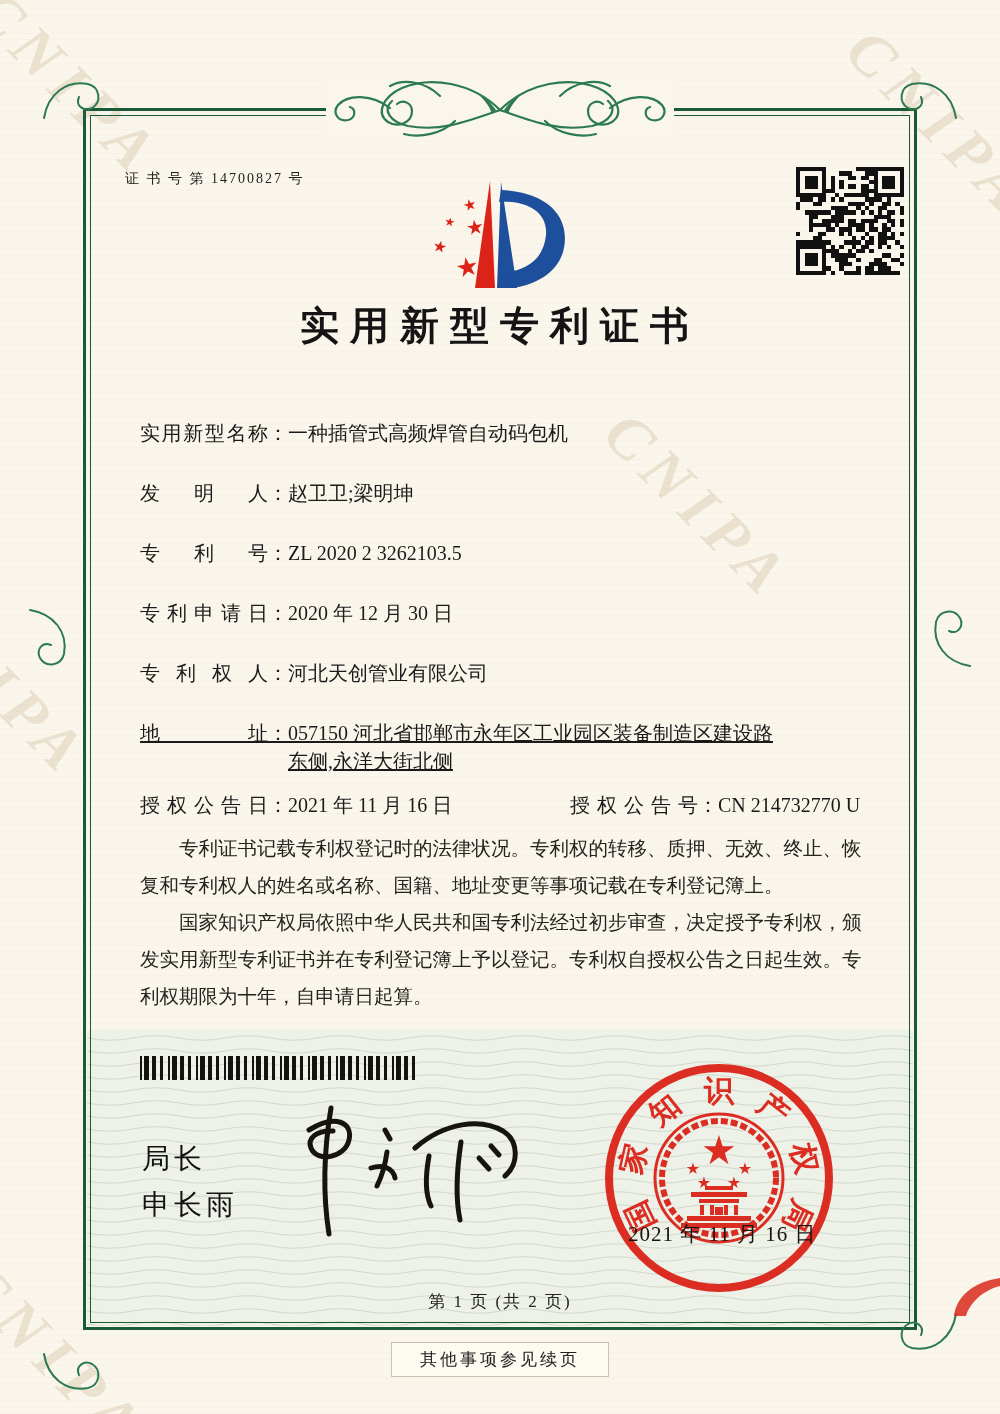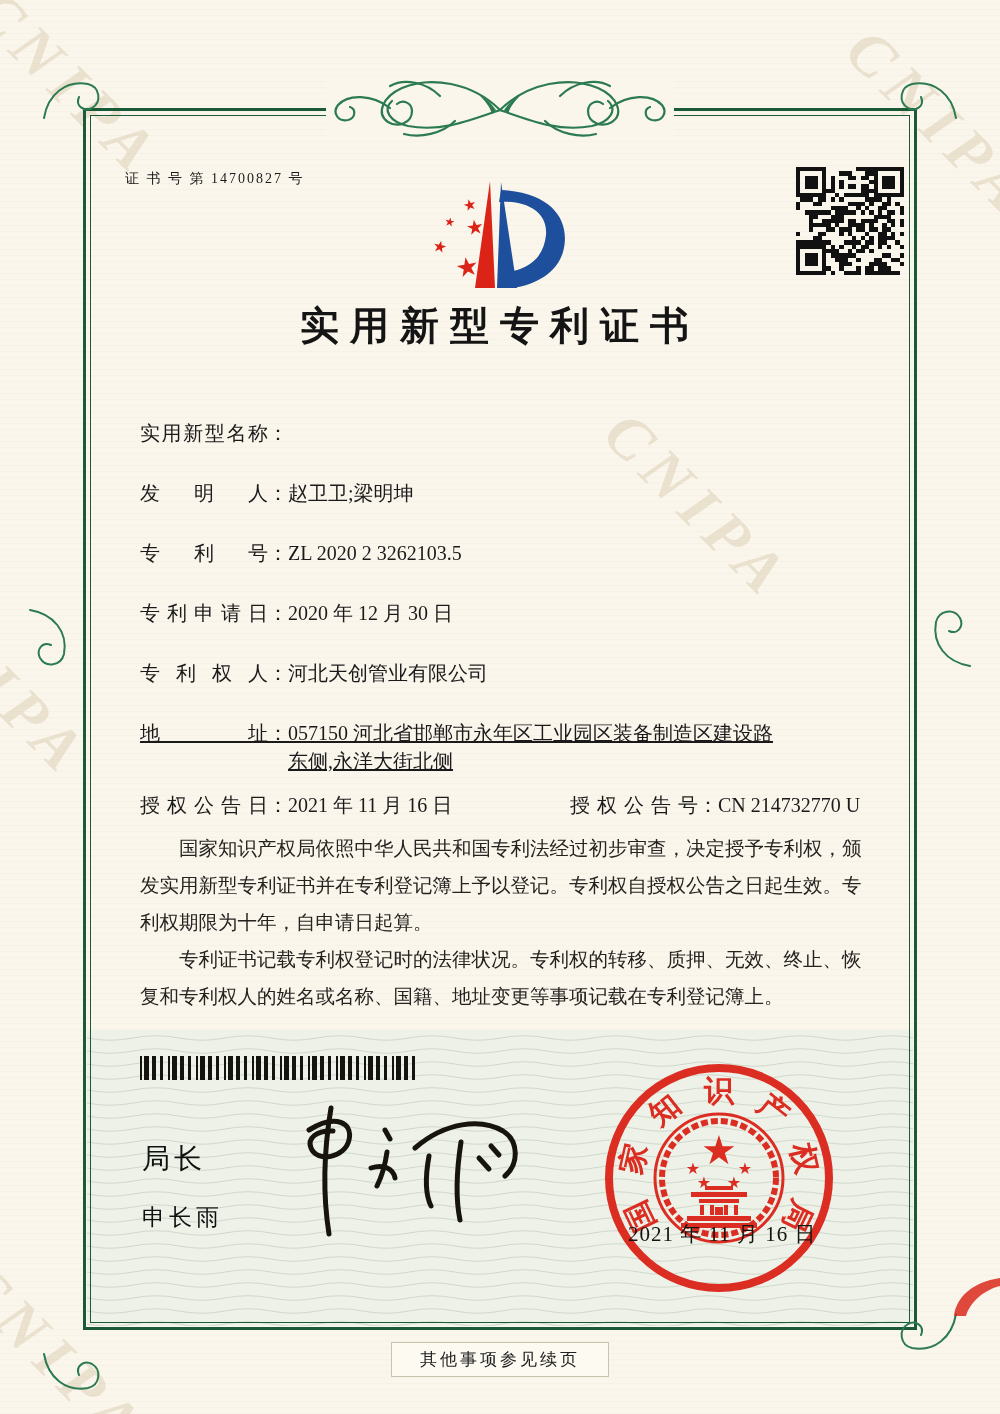--- a/index.html
+++ b/index.html
@@ -33,21 +33,21 @@
   .fvalue-fixed{flex:0 0 220px;}
   
   .paras{position:absolute;left:140px;top:830px;width:740px;font-size:19.5px;
          line-height:37px;color:#252320;z-index:6;}
   .paras p{margin:0;text-indent:2em;}
   
   .band{position:absolute;left:87px;top:1030px;z-index:1;}
   
   .barcode{position:absolute;left:140px;top:1056px;z-index:6;}
   .sig-title{position:absolute;left:142px;top:1140px;font-size:28px;color:#111;z-index:6;letter-spacing:4px;}
-  .sig-name{position:absolute;left:142px;top:1186px;font-size:23px;color:#111;z-index:6;letter-spacing:4px;margin-top:16px;}
+  .sig-name{position:absolute;left:142px;top:1186px;font-size:28px;color:#111;z-index:6;letter-spacing:4px;}
   .signature{position:absolute;left:265px;top:1100px;z-index:6;}
   .seal{position:absolute;left:599px;top:1058px;z-index:7;opacity:.95;}
   .seal-date{position:absolute;left:628px;top:1220px;font-size:21px;color:#15140f;z-index:8;letter-spacing:1px;}
   .page-info{position:absolute;left:0;top:1290px;width:100%;text-align:center;
              font-size:17px;color:#222;z-index:6;letter-spacing:2px;}
   .footer-note{position:absolute;left:0;top:1342px;width:100%;text-align:center;z-index:6;}
   .footer-note span{display:inline-block;border:1px solid #c9c2ae;background:#fdfaf2;
                     padding:5px 28px;font-size:17px;color:#222;letter-spacing:3px;}
   .redmark{position:absolute;left:952px;top:1272px;z-index:7;}
 </style>
@@ -502,20 +502,21 @@
         <rect x="23" y="24" width="1" height="1" fill="#111"></rect>
       </svg>
   </div>
 
   <div class="title">实用新型专利证书</div>
 
   <div class="fields">
     <div class="frow">
       <span class="flabel">实用新型名称</span>
         <span class="colon">：</span>
+      <span class="fvalue">一种插管式高频焊管自动码包机</span>
     </div>
     <div class="frow">
       <span class="flabel">发明人</span>
         <span class="colon">：</span>
       <span class="fvalue">赵卫卫;梁明坤</span>
     </div>
     <div class="frow">
       <span class="flabel">专利号</span>
         <span class="colon">：</span>
       <span class="fvalue">ZL 2020 2 3262103.5</span>
@@ -541,22 +542,22 @@
         <span class="colon">：</span>
       <span class="fvalue fvalue-fixed">2021 年 11 月 16 日</span>
       <span class="pairgap"></span>
       <span class="flabel">授权公告号</span>
         <span class="colon">：</span>
       <span class="fvalue">CN 214732770 U</span>
     </div>
   </div>
 
   <div class="paras">
+    <p>专利证书记载专利权登记时的法律状况。专利权的转移、质押、无效、终止、恢复和专利权人的姓名或名称、国籍、地址变更等事项记载在专利登记簿上。</p>
     <p>国家知识产权局依照中华人民共和国专利法经过初步审查，决定授予专利权，颁发实用新型专利证书并在专利登记簿上予以登记。专利权自授权公告之日起生效。专利权期限为十年，自申请日起算。</p>
-    <p>专利证书记载专利权登记时的法律状况。专利权的转移、质押、无效、终止、恢复和专利权人的姓名或名称、国籍、地址变更等事项记载在专利登记簿上。</p>
   </div>
 
   <div class="barcode">
     <svg id="barsvg" width="285" height="24" xmlns="http://www.w3.org/2000/svg">
         <rect x="0" y="0" width="2" height="24" fill="#15130f"></rect>
         <rect x="4" y="0" width="5" height="24" fill="#15130f"></rect>
         <rect x="12" y="0" width="4" height="24" fill="#15130f"></rect>
         <rect x="20" y="0" width="3" height="24" fill="#15130f"></rect>
         <rect x="28" y="0" width="2" height="24" fill="#15130f"></rect>
         <rect x="32" y="0" width="5" height="24" fill="#15130f"></rect>
@@ -653,17 +654,18 @@
       </svg>
   </div>
   <div class="seal-date">2021 年 11 月 16 日</div>
 
   <div class="redmark">
     <svg width="48" height="46" viewBox="0 0 48 46">
         <path d="M48,6 C20,10 4,26 2,44 L14,44 C18,30 32,18 48,14 Z" fill="#d92a1c" opacity=".85"></path>
       </svg>
   </div>
 
+  <div class="page-info">第 1 页 (共 2 页)</div>
   <div class="footer-note">
     <span>其他事项参见续页</span>
   </div>
 
 </div>
 
 </body></html>

